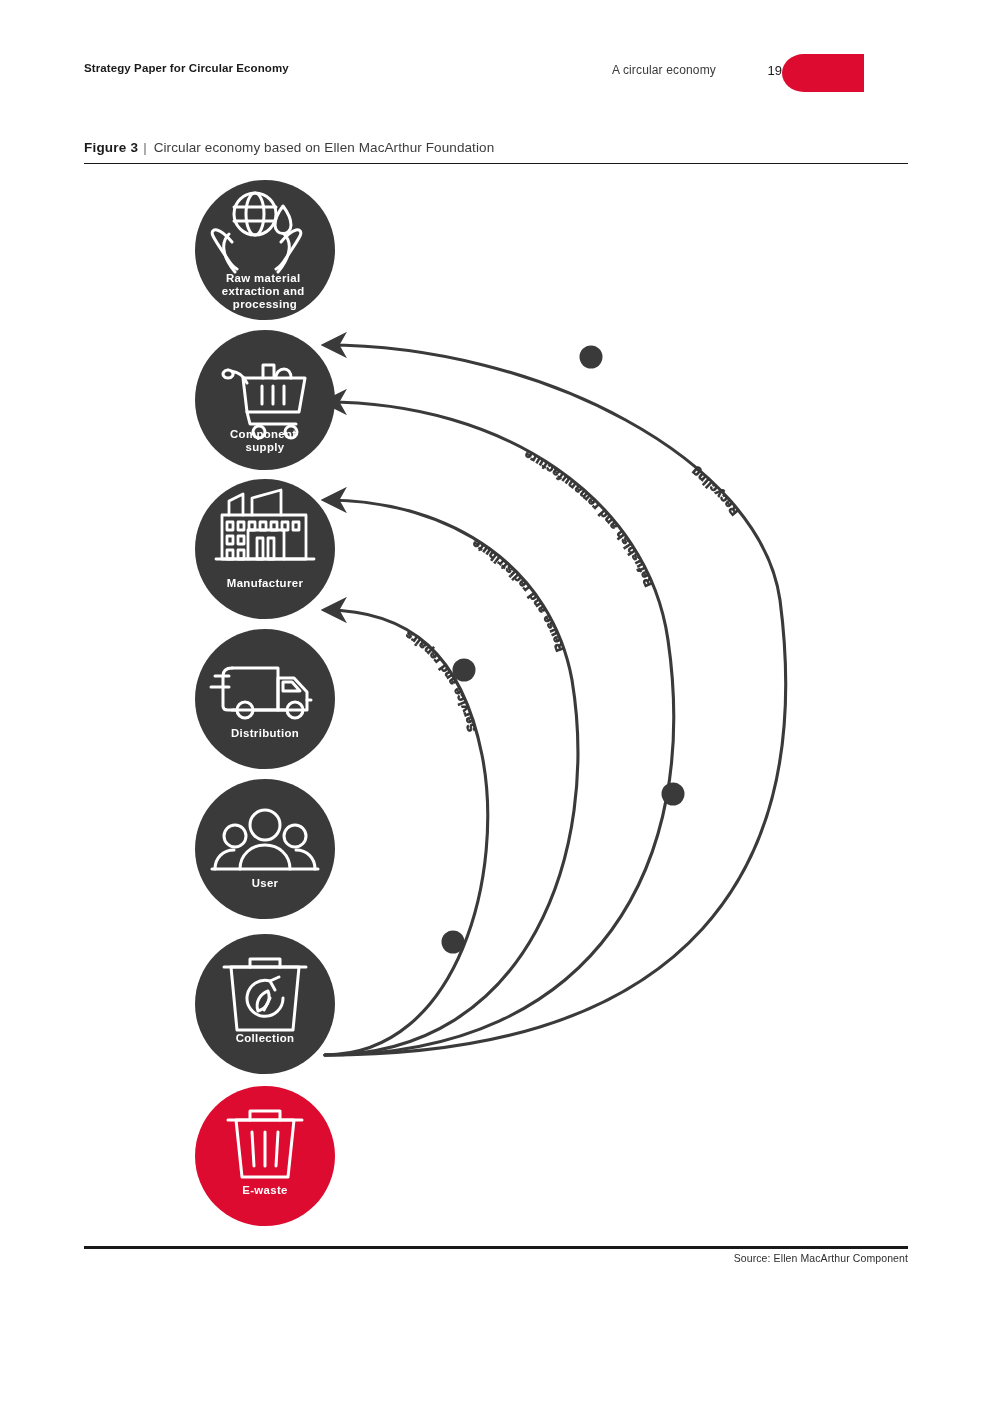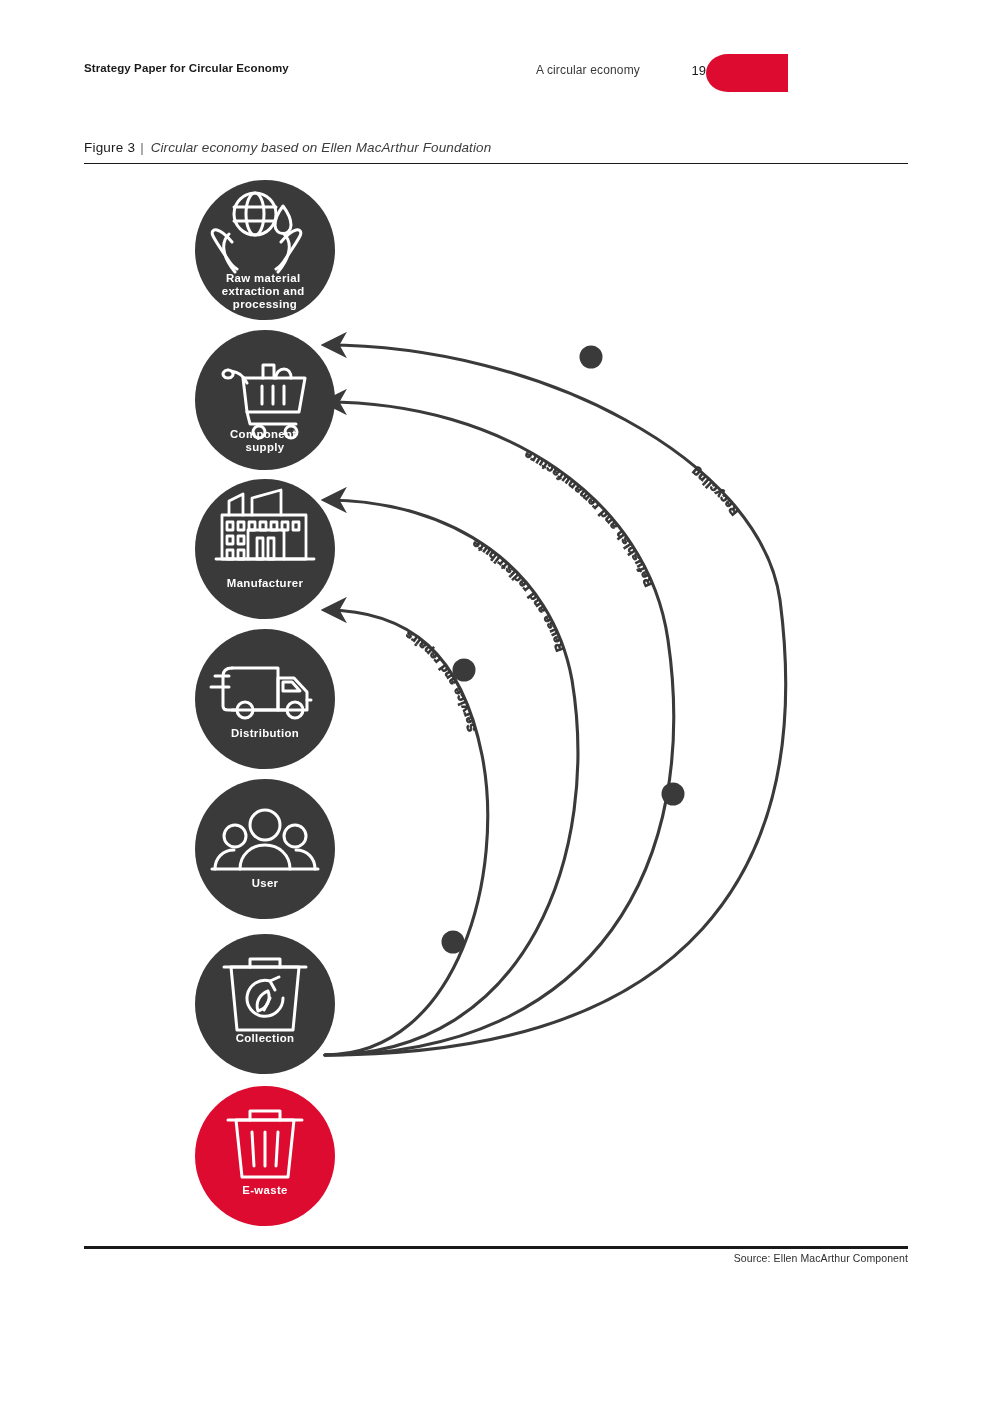--- a/index.html
+++ b/index.html
@@ -4,21 +4,21 @@
 <style>
   html,body{margin:0;padding:0;}
   body{
     width:992px;height:1403px;background:#ffffff;
     font-family:"Liberation Sans", sans-serif;
     color:#231f20;overflow:hidden;position:relative;
   }
   .page{position:absolute;inset:0;}
 
   
-  .hdr{position:absolute;top:60px;left:0;width:788px;height:30px;}
+  .hdr{position:absolute;top:60px;left:0;width:864px;height:30px;}
   .hdr-title{
     position:absolute;left:84px;top:2px;
     font-size:11.5px;font-weight:bold;letter-spacing:.1px;color:#1a1a1a;
   }
   .hdr-section{
     position:absolute;right:148px;top:3px;
     font-size:12px;color:#3a3a3a;letter-spacing:.15px;
   }
   .hdr-page{
     position:absolute;right:82px;top:3px;
@@ -26,23 +26,23 @@
   }
   .hdr-tab{
     position:absolute;right:0;top:-6px;width:82px;height:38px;
     background:#dd0b2f;
     border-top-left-radius:22px 19px;
     border-bottom-left-radius:22px 19px;
   }
 
   
   .fig-cap{position:absolute;left:84px;top:138px;width:824px;}
-  .fig-num{font-size:13.5px;font-weight:normal;color:#1a1a1a;letter-spacing:.2px;}
+  .fig-num{font-size:13.5px;font-weight:bold;color:#1a1a1a;letter-spacing:.2px;}
   .fig-sep{font-size:13.5px;color:#6d6d6d;padding:0 7px 0 5px;}
-  .fig-txt{font-size:13.5px;color:#3c3c3c;letter-spacing:.1px;font-style:italic;}
+  .fig-txt{font-size:13.5px;color:#3c3c3c;letter-spacing:.1px;}
   .rule-top{position:absolute;left:84px;top:163px;width:824px;height:1.4px;background:#1a1a1a;}
 
   
   .diagram{position:absolute;left:0;top:170px;width:992px;height:1080px;}
   .diagram svg{display:block;}
 
   
   .rule-bot{position:absolute;left:84px;top:1246px;width:824px;height:3px;background:#1a1a1a;}
   .src{
     position:absolute;right:84px;top:1252px;

